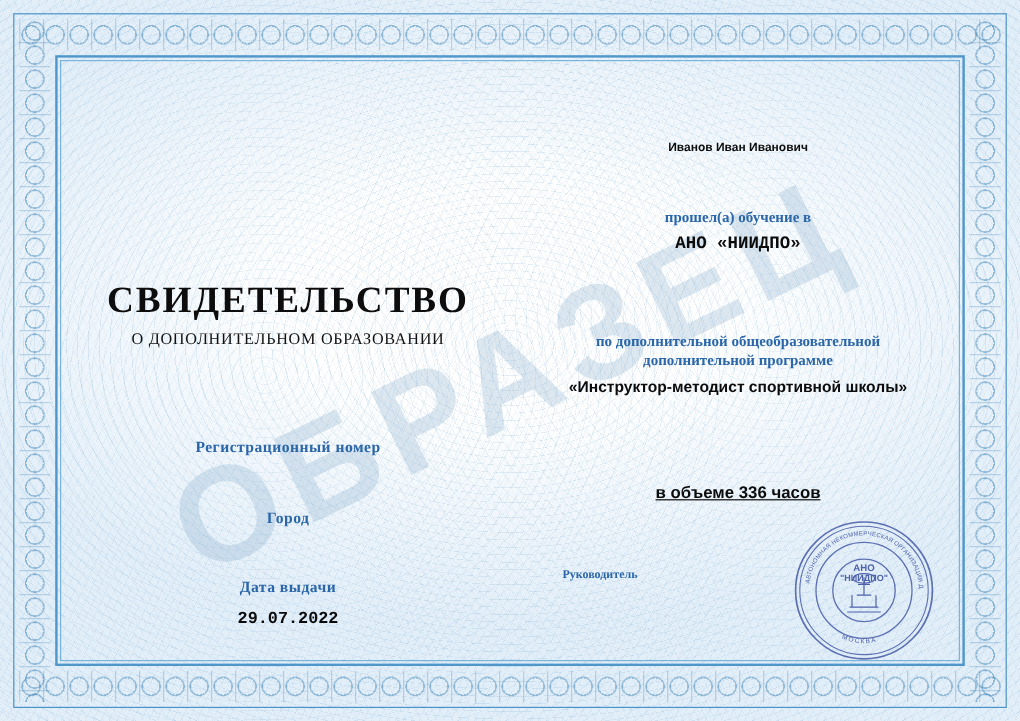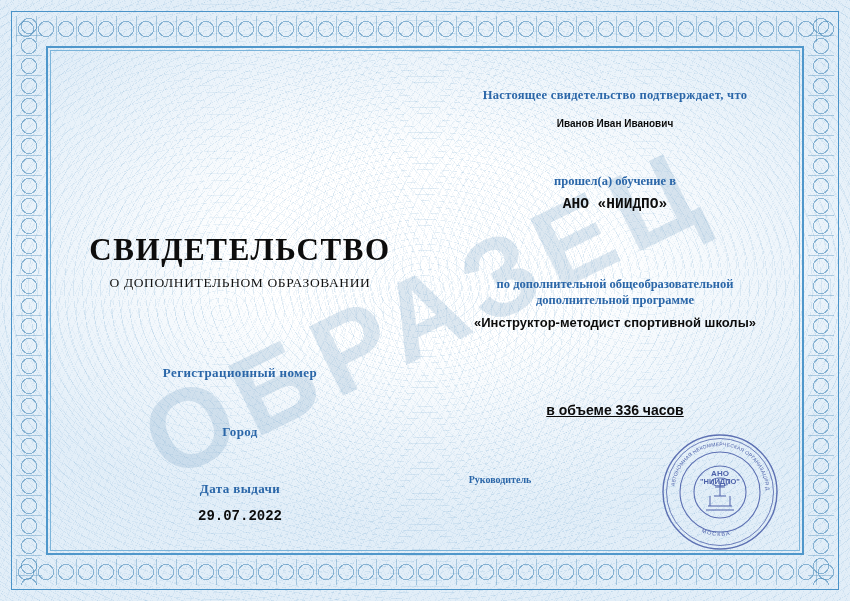--- a/index.html
+++ b/index.html
@@ -278,21 +278,20 @@
     <div class="title-block">
       <div class="title-main">СВИДЕТЕЛЬСТВО</div>
       <div class="title-sub">О ДОПОЛНИТЕЛЬНОМ ОБРАЗОВАНИИ</div>
     </div>
 
     <div class="left-label reg-number">Регистрационный номер</div>
     <div class="left-label issue-date">Дата выдачи</div>
     <div class="left-label city">Город</div>
     <div class="issue-date-value">29.07.2022</div>
 
-    <div class="right-col r-confirm">Настоящее свидетельство подтверждает, что</div>
     <div class="right-col r-name">Иванов Иван Иванович</div>
     <div class="right-col r-passed">прошел(а) обучение в</div>
     <div class="right-col r-org">АНО «НИИДПО»</div>
 
     <div class="right-col r-program-label">
       <div>по дополнительной общеобразовательной</div>
       <div>дополнительной  программе</div>
     </div>
 
     <div class="right-col r-program-name">«Инструктор-методист спортивной школы»</div>

